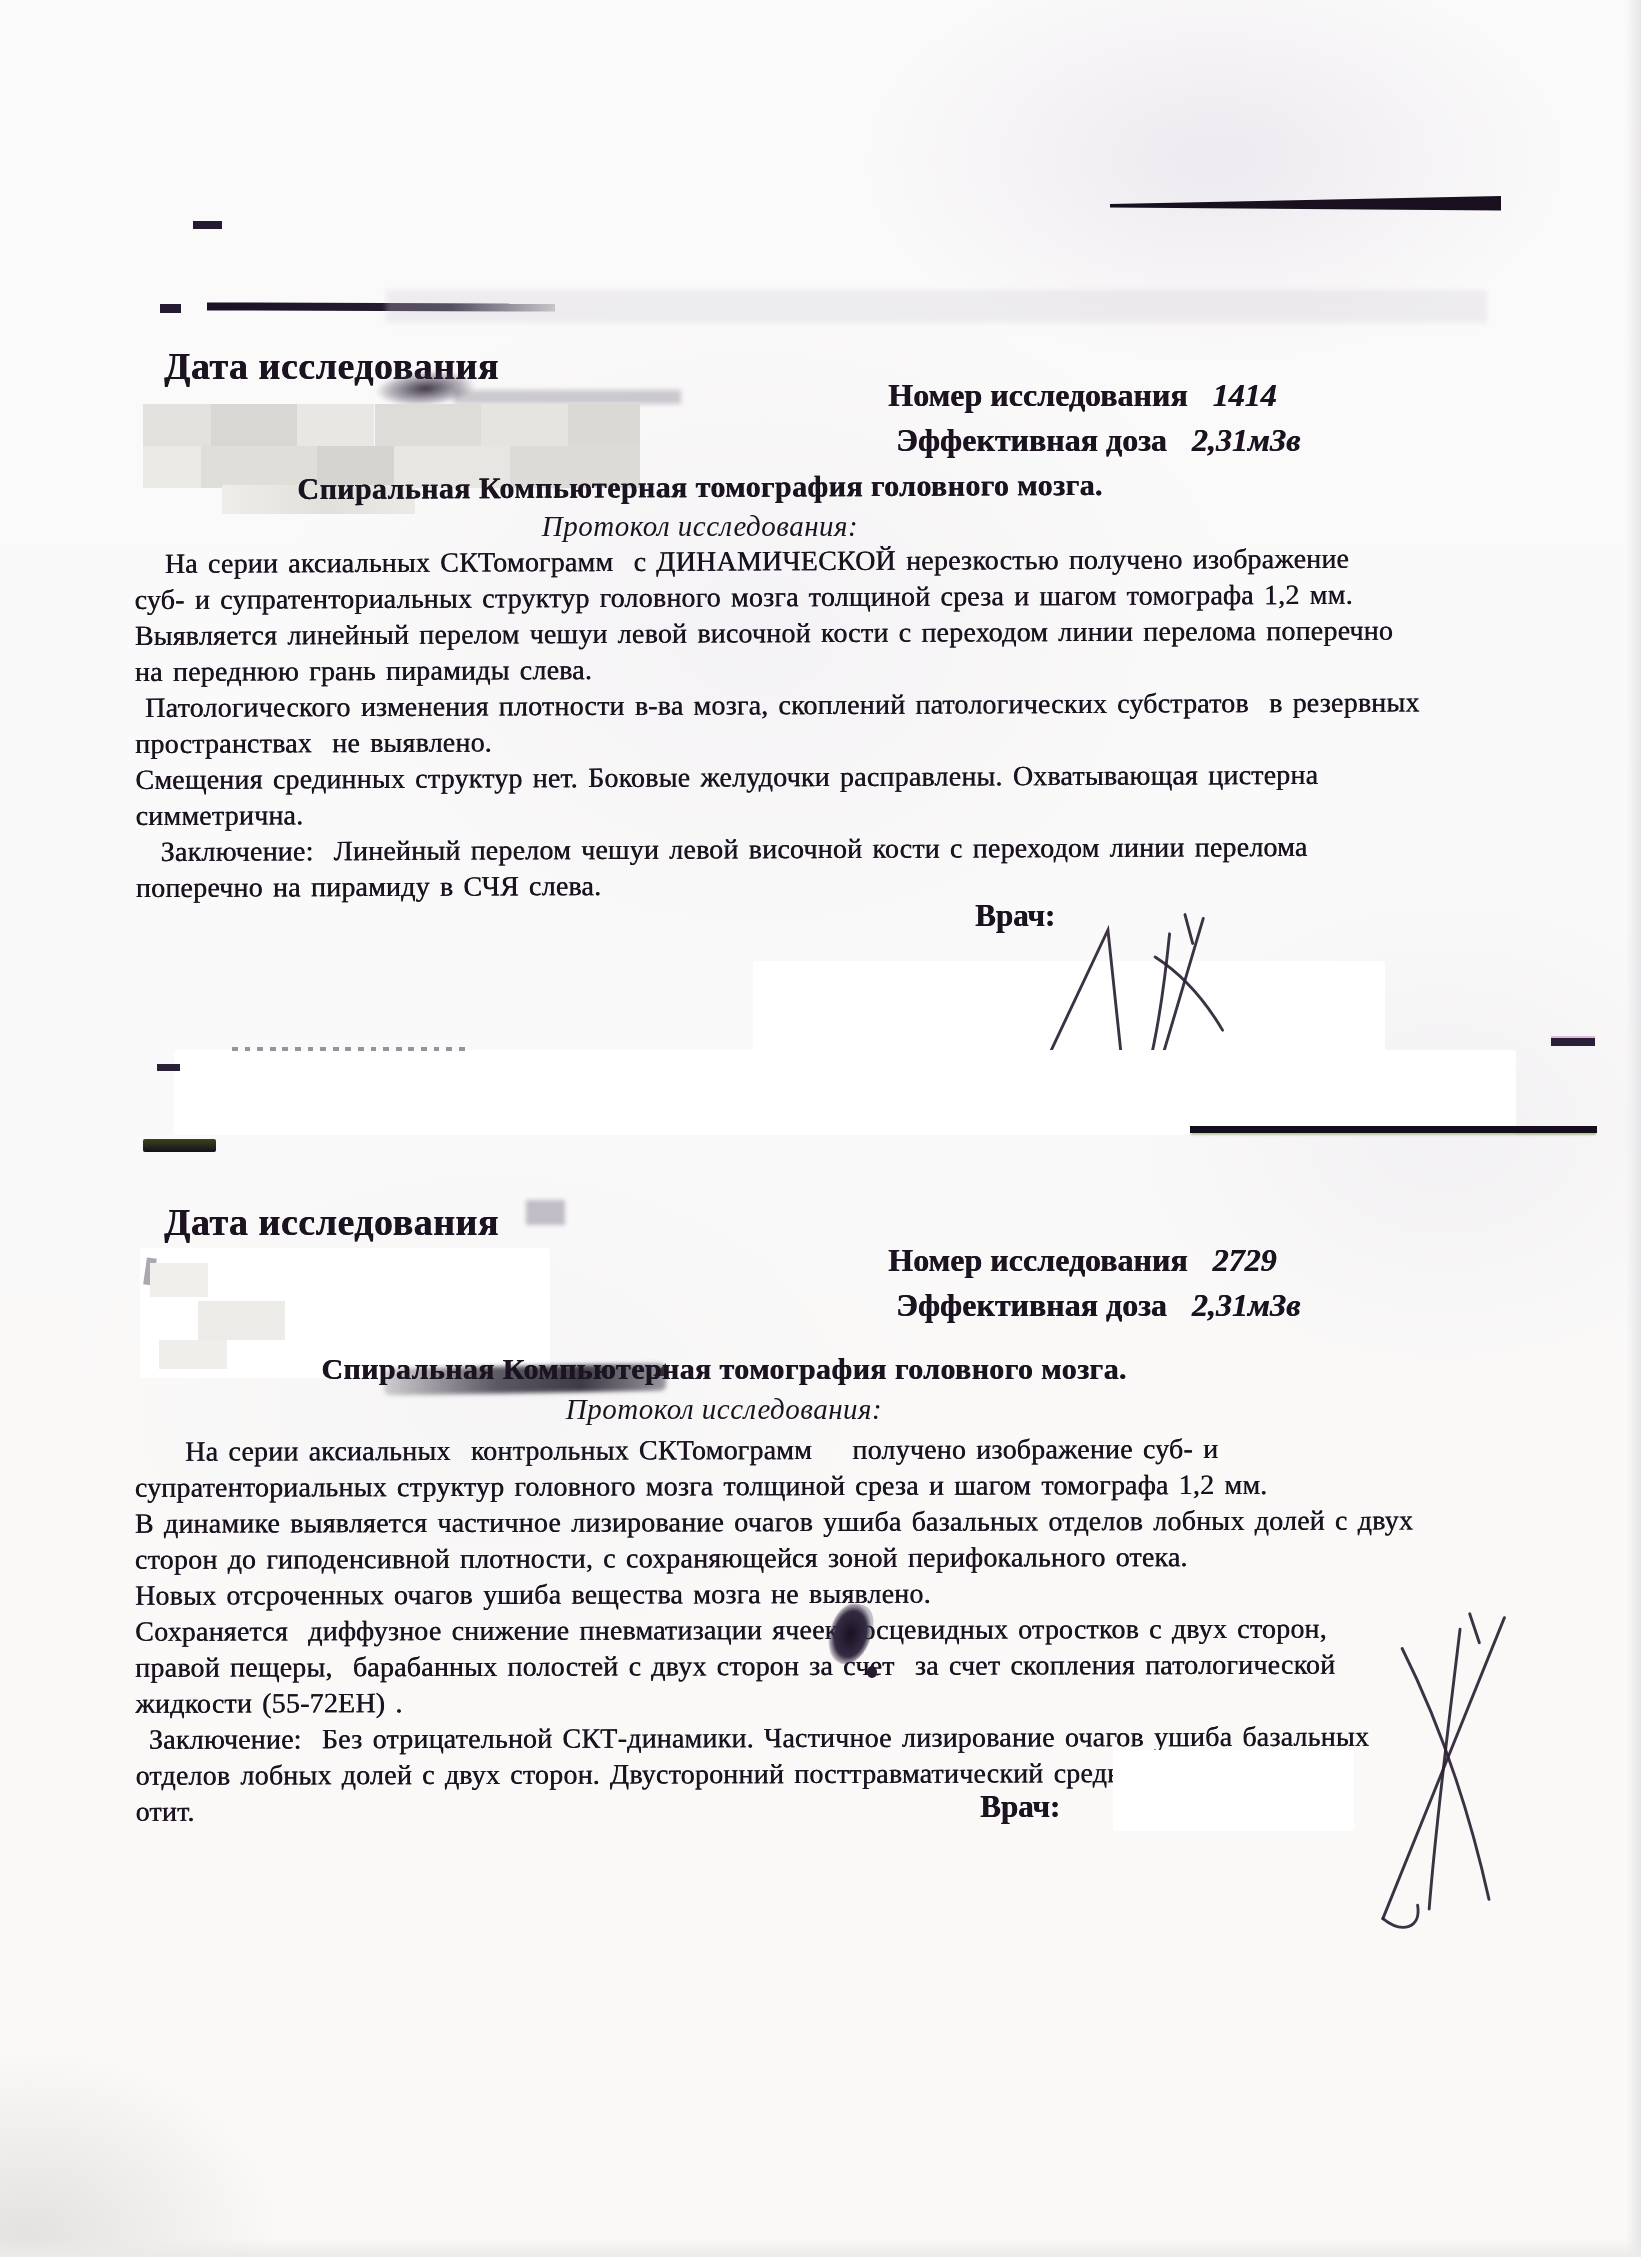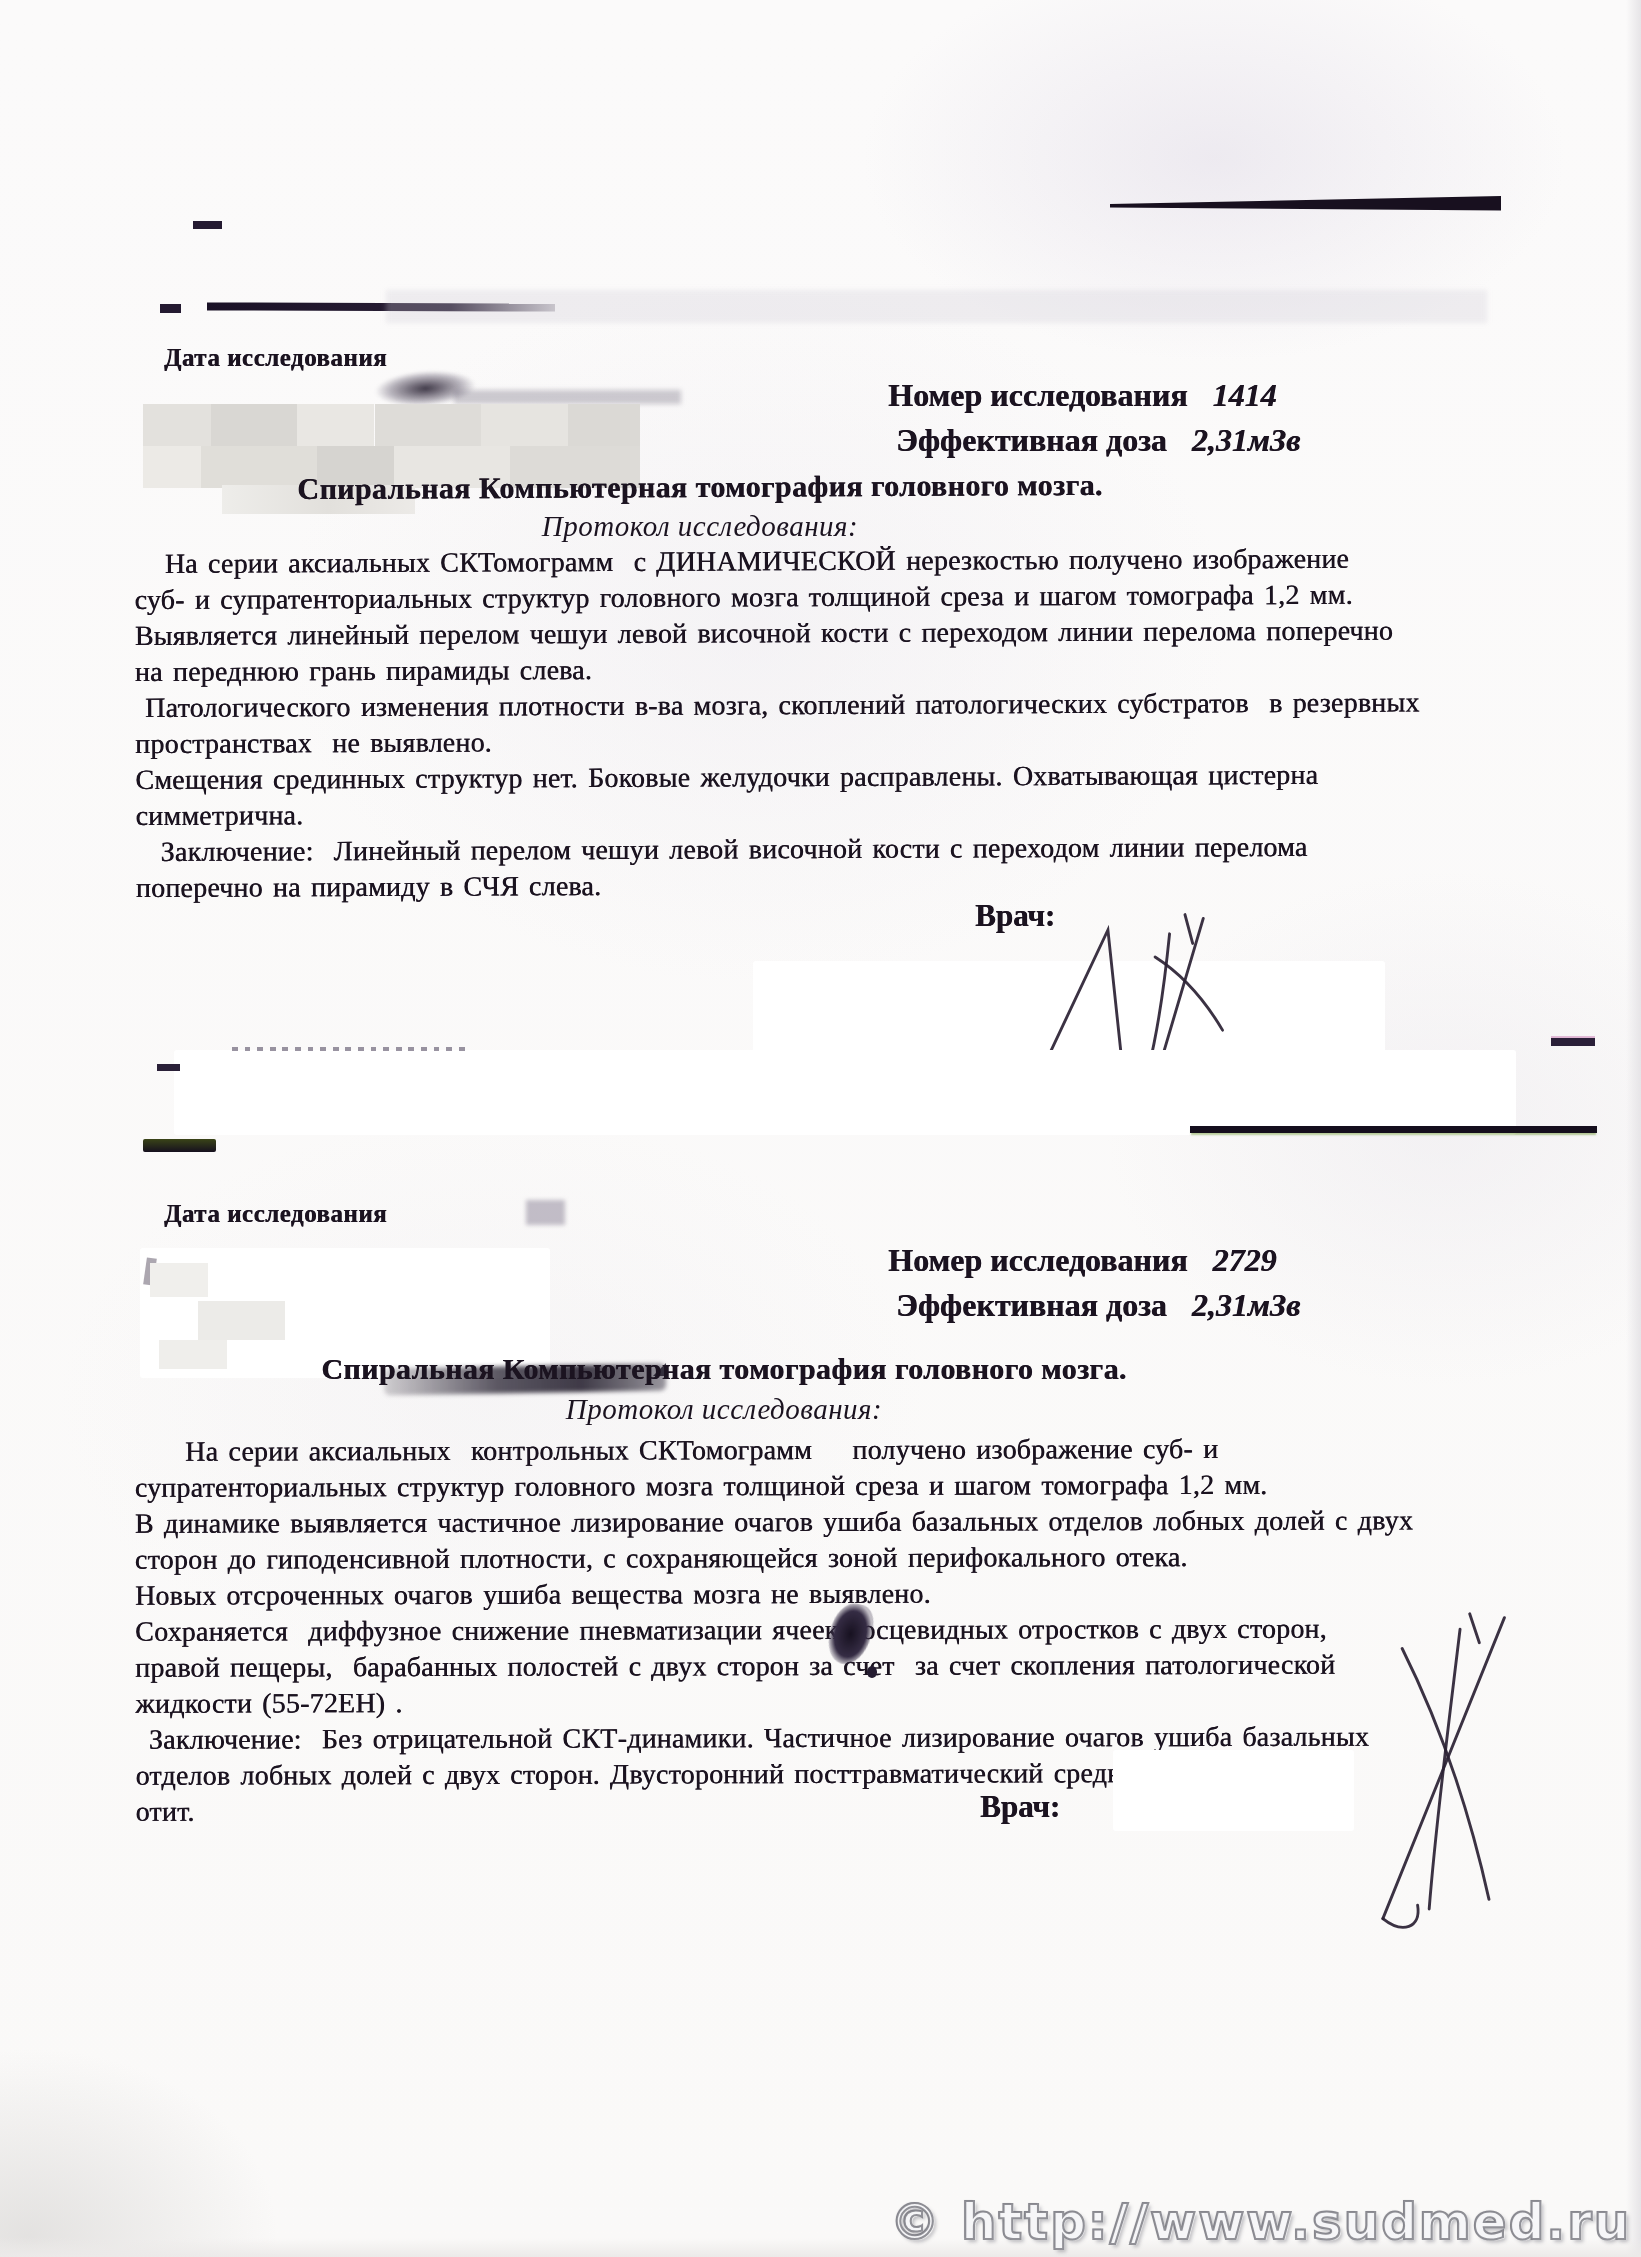--- a/index.html
+++ b/index.html
@@ -14,21 +14,21 @@
       linear-gradient(#fbfafa,#faf9f8);
   }
   .abs{position:absolute;}
   .ink{text-shadow:0.5px 0 0 currentColor;}
   .b{font-weight:normal;}
   .pre{white-space:pre;}
   .bodyblock{font-size:28px;line-height:36px;letter-spacing:0.2px;word-spacing:2.9px;}
   .hdr{font-size:32px;font-weight:bold;}
   .title{font-size:30px;font-weight:bold;text-align:center;letter-spacing:0.4px;}
   .proto{font-size:29px;font-style:italic;text-align:center;letter-spacing:0.5px;}
-  .date{font-size:25px;font-weight:bold;letter-spacing:0.5px;}
+  .date{font-size:38px;font-weight:bold;letter-spacing:0.5px;}
   .doctor{font-size:31px;font-weight:bold;}
   .concl-first{ text-indent:25px; }
   .val{margin-left:25px;font-style:italic;}
   
   .patch{background:#ffffff;border-radius:2.9px;}
   .mosaic div{position:absolute;}
   .sig path{fill:none;stroke:#2a2133;stroke-width:3;stroke-linecap:round;opacity:.92;}
   .watermark{
     font-family:"DejaVu Sans", sans-serif;font-size:50px;font-weight:600;letter-spacing:1.9px;
     color:rgba(244,244,247,.85);
@@ -163,16 +163,15 @@
       <path d="M82,42 C122,122 152,212 172,302"></path>
       <path d="M142,22 C130,122 117,222 110,312"></path>
       <path d="M62,322 C82,338 102,332 98,308"></path>
       <path d="M152,6 L162,36"></path>
     </svg>
   </section>
 
   <div class="abs corner-bl"></div>
   <div class="abs edge-r"></div>
   <div class="abs edge-b"></div>
-  <div class="abs watermark" style="right:9.7px;bottom:5.8px;">© http://www.sudmed.ru</div>
 
 </div>
 
 
 </body></html>

